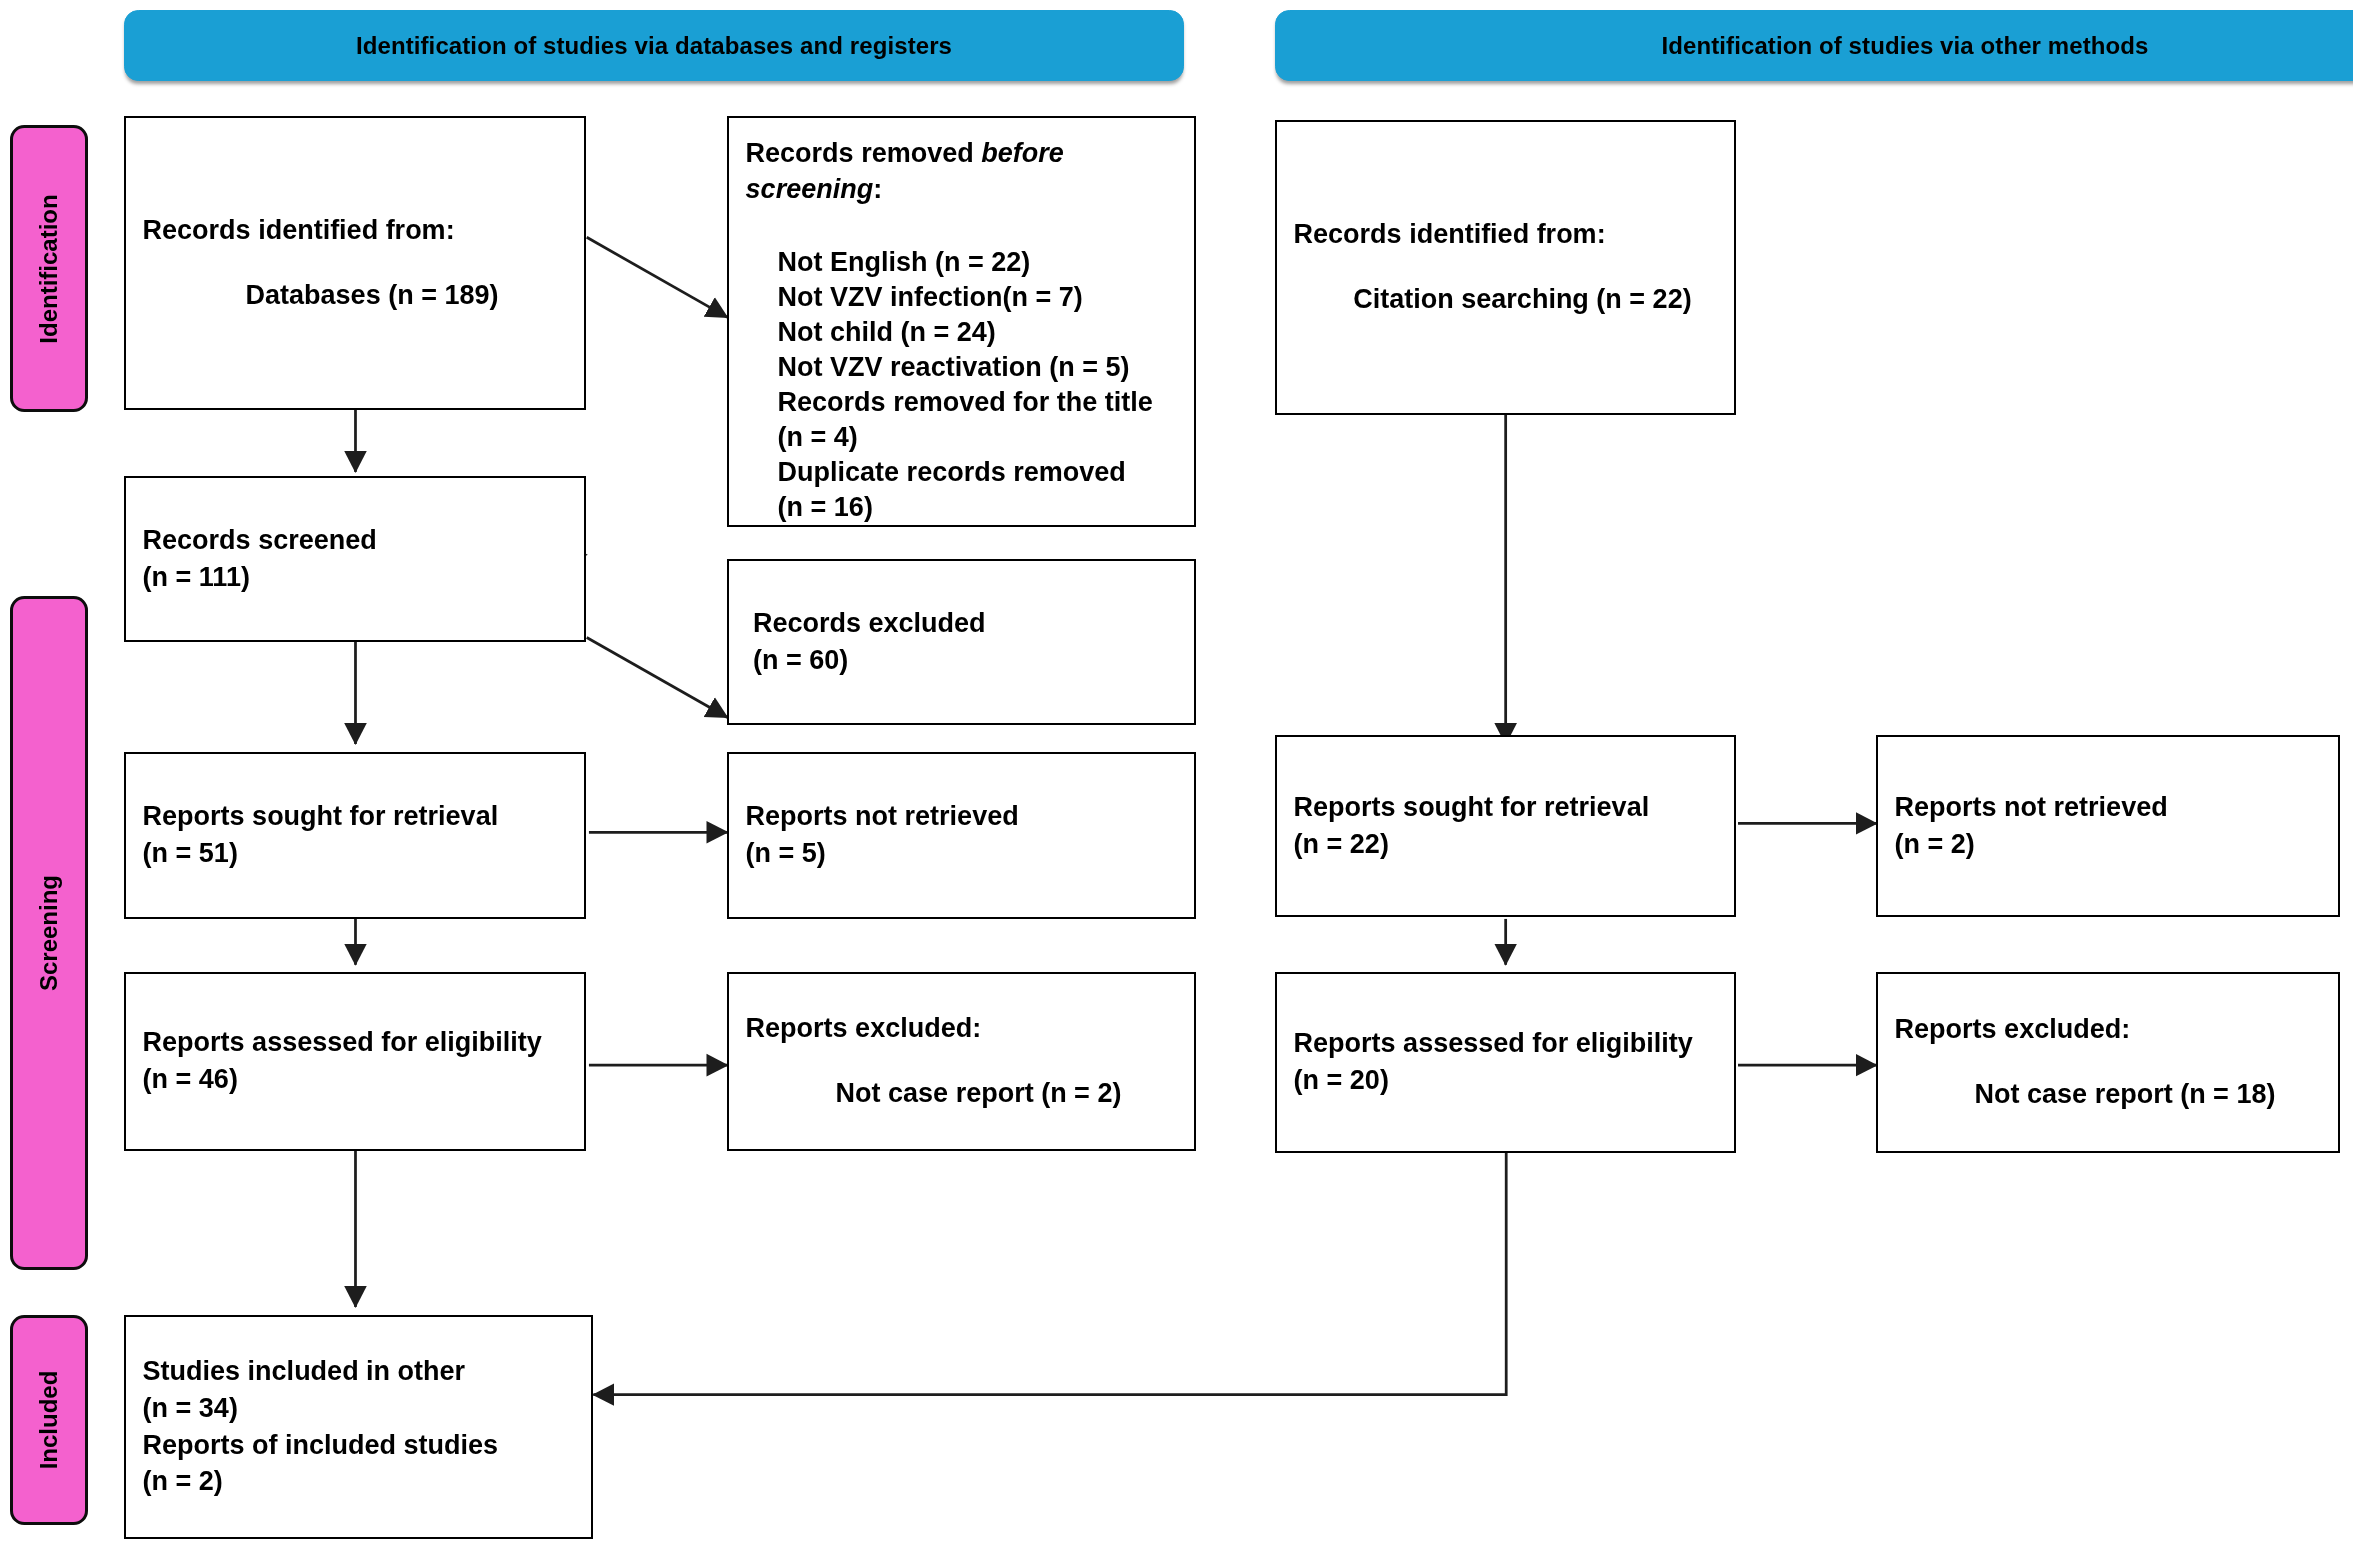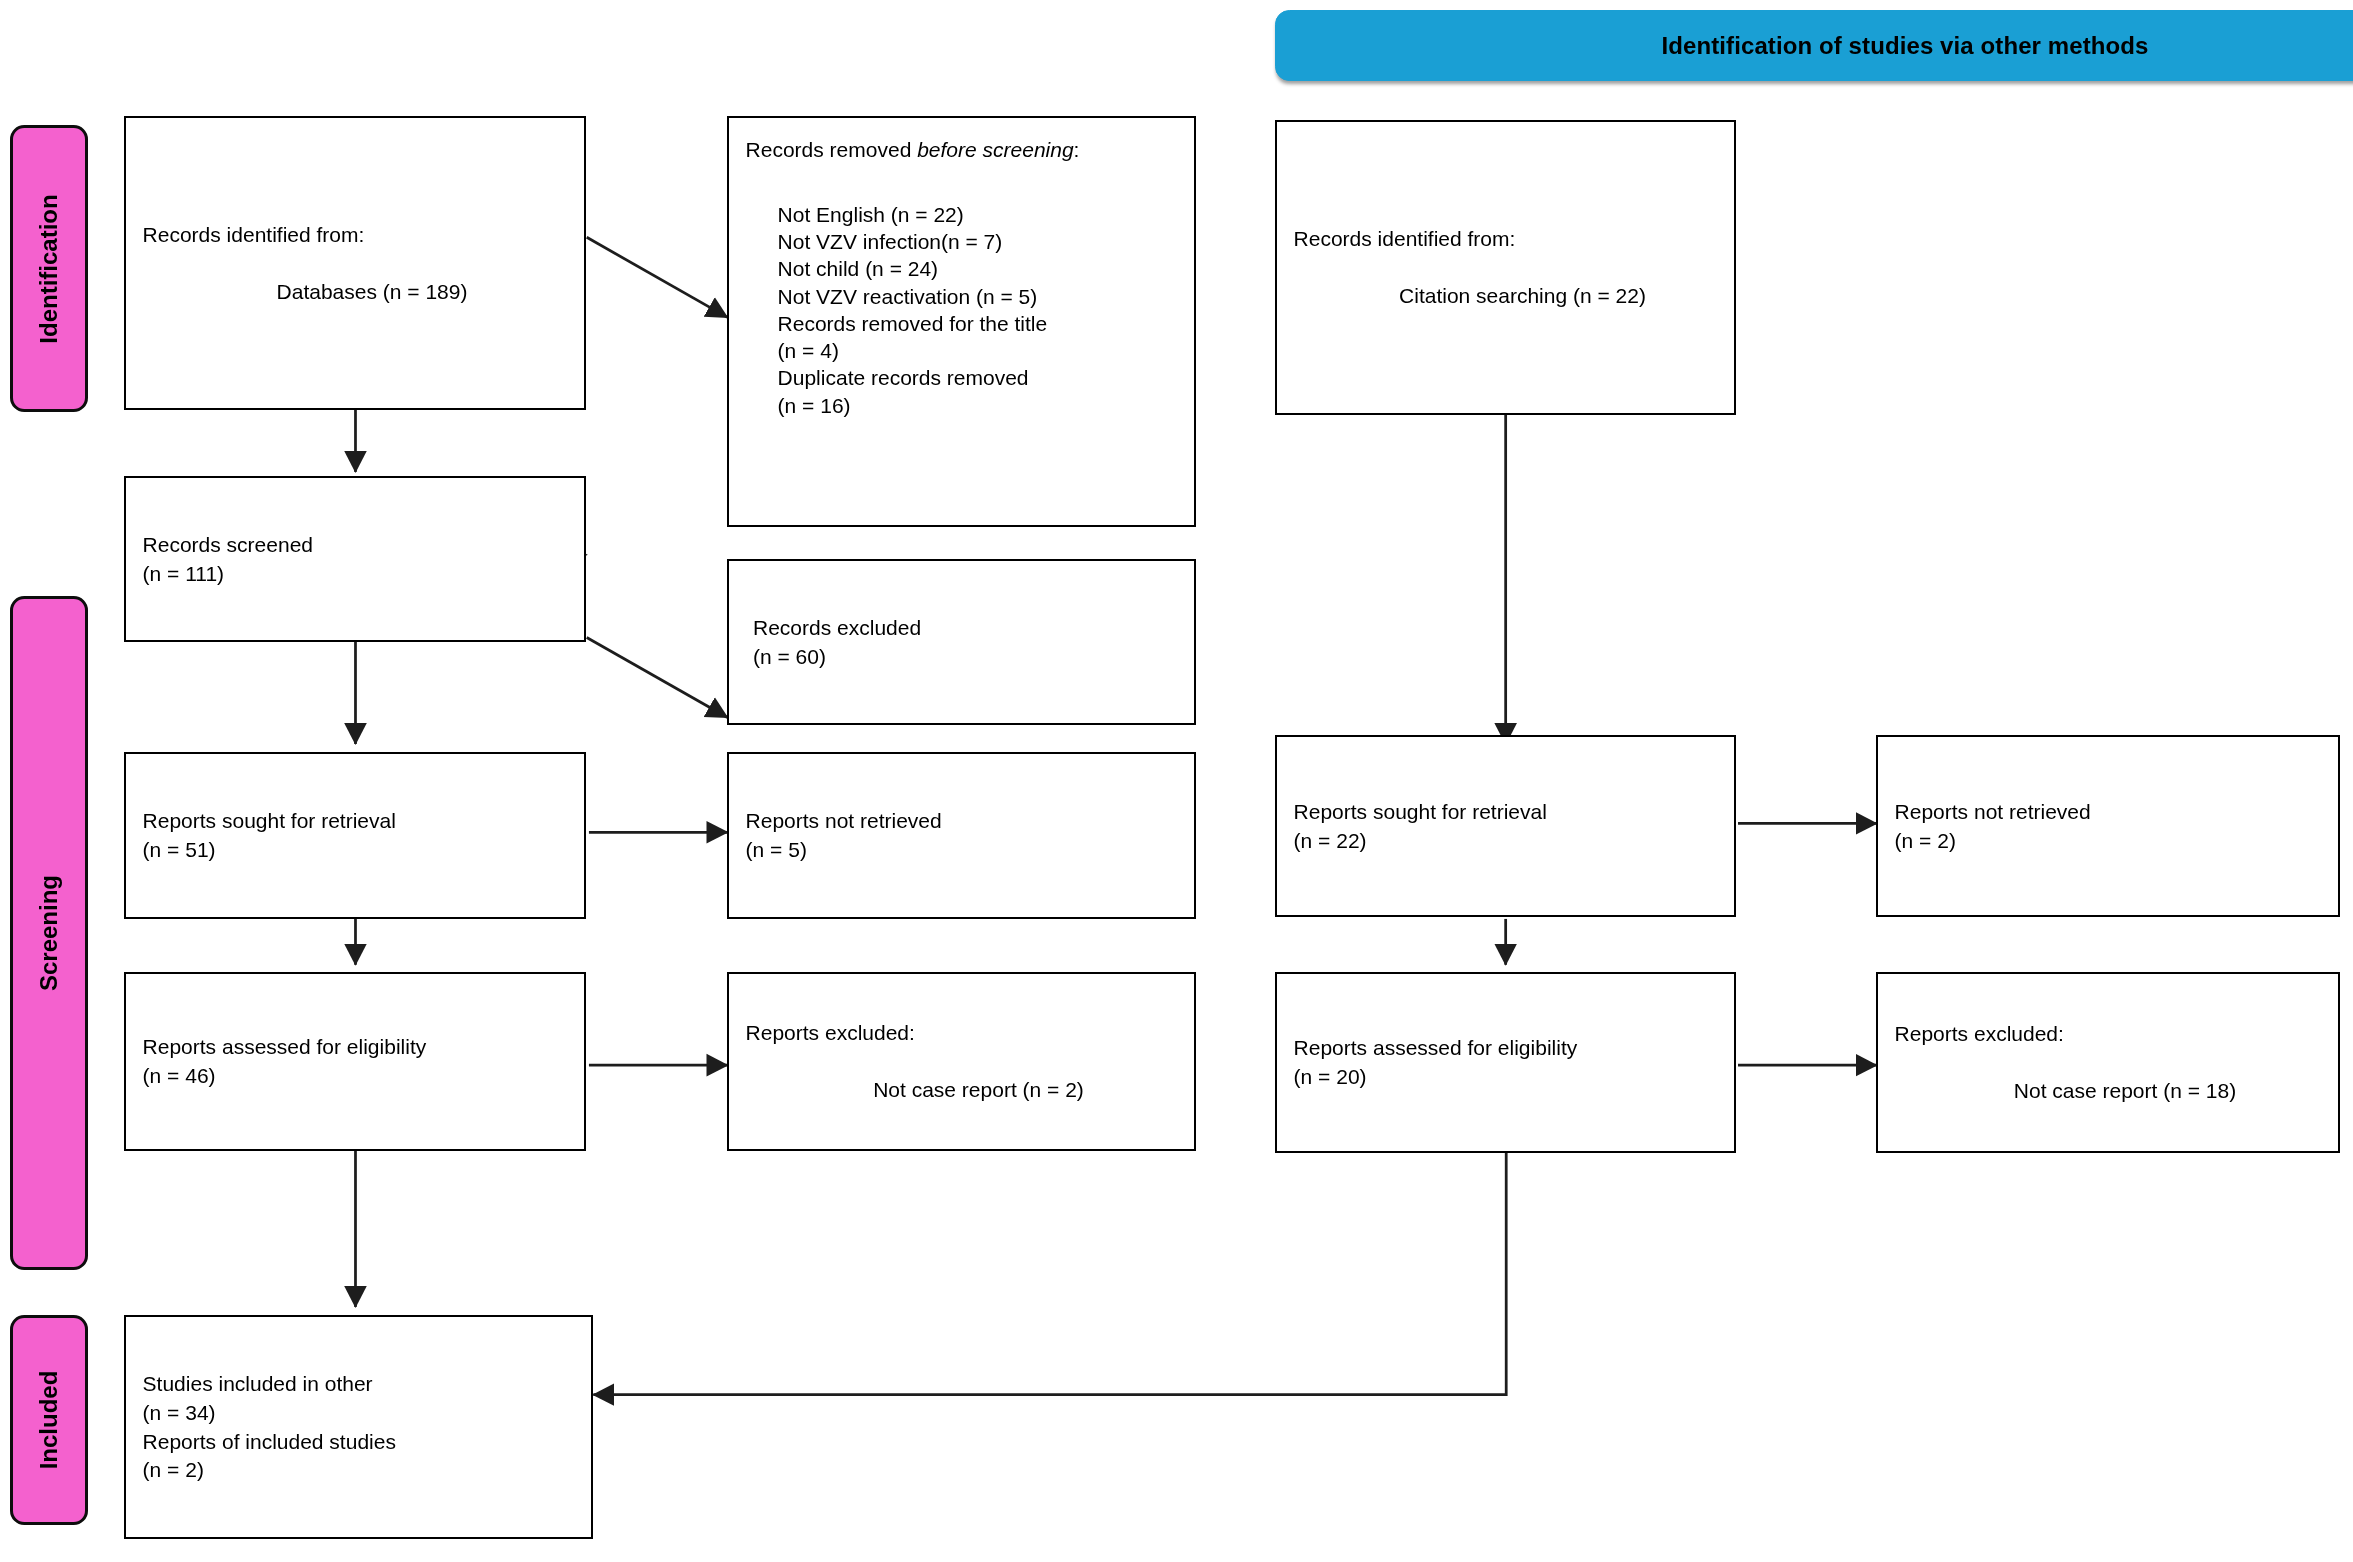--- a/index.html
+++ b/index.html
@@ -59,24 +59,25 @@
     box-sizing: border-box;
     background: #ffffff;
     border: 2.8px solid #000000;
     display: flex;
     flex-direction: column;
     justify-content: center;
     padding: 0 16.6px;
   }
   .box.topalign { justify-content: flex-start; }
   .line {
-    font-size: 21px;
+    font-size: 27px;
     line-height: 1.33;
     color: #000000;
     white-space: nowrap;
+    font-weight: bold;
   }
   .line.wrap { white-space: normal; }
   .line.indent { padding-left: 34px; }
   .line.gap-sm { margin-top: 1px; }
   .line.gap-md { margin-top: 29px; text-align: center; }
   .line em { font-style: italic; }
   .sublist {
     margin-top: 37px;
     padding-left: 32px;
   }
@@ -127,20 +128,23 @@
       <path d="M3149,1492 L3400,1492"></path>
 
       <path d="M2728,1665 L2728,1748"></path>
 
       <path d="M3149,1930 L3400,1930"></path>
     </g>
 
     <path d="M2729,2089 L2729,2527 L1075,2527" stroke="#1d1d1d" stroke-width="5" fill="none" marker-end="url(#ah)"></path>
   </svg>
 
+  <div class="banner" style="left:124px; top:10px; width:1060px; height:71px;">
+    <span>Identification of studies via databases and registers</span>
+  </div>
 
   <div class="banner" style="left:1275px; top:10px; width:1260px; height:71px;">
     <span>Identification of studies via other methods</span>
   </div>
 
   <div class="stage" style="left:10px; top:125px; width:78px; height:287px;">
     <span>Identification</span>
   </div>
 
   <div class="stage" style="left:10px; top:596px; width:78px; height:674px;">

